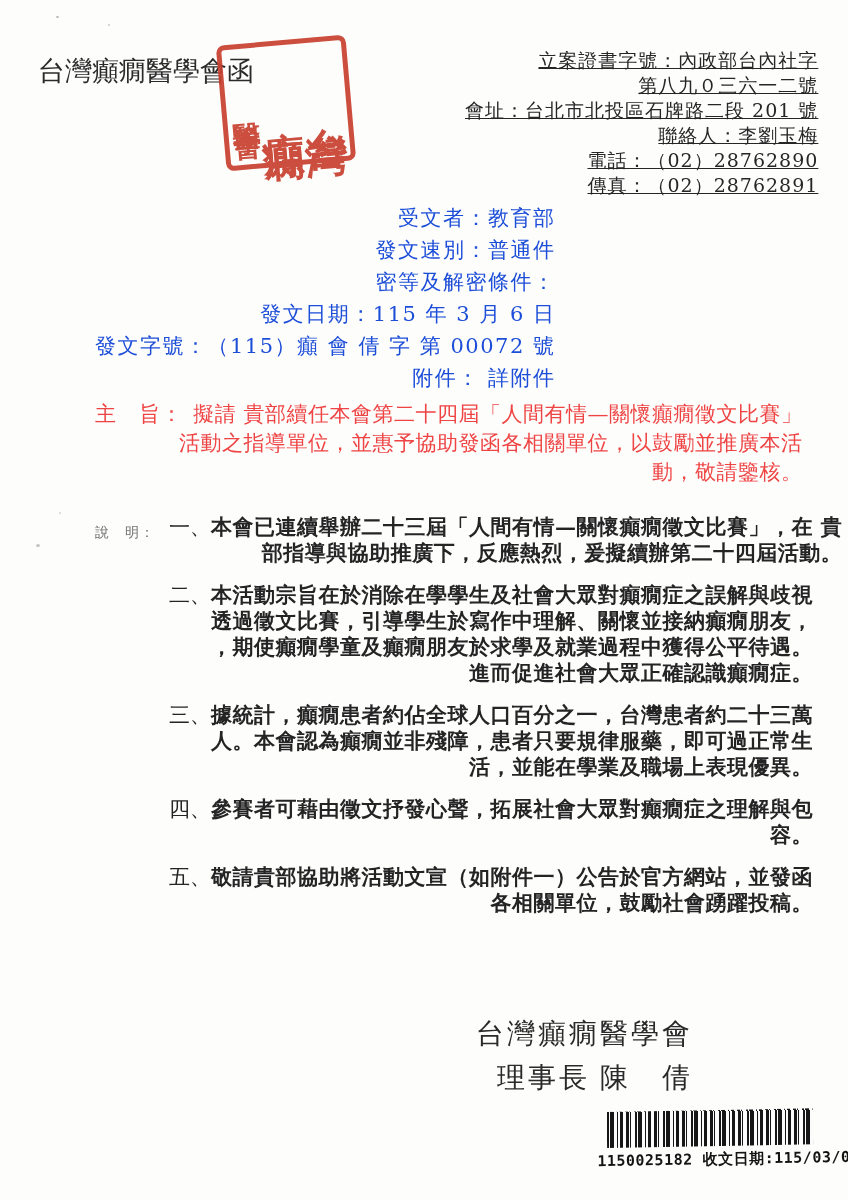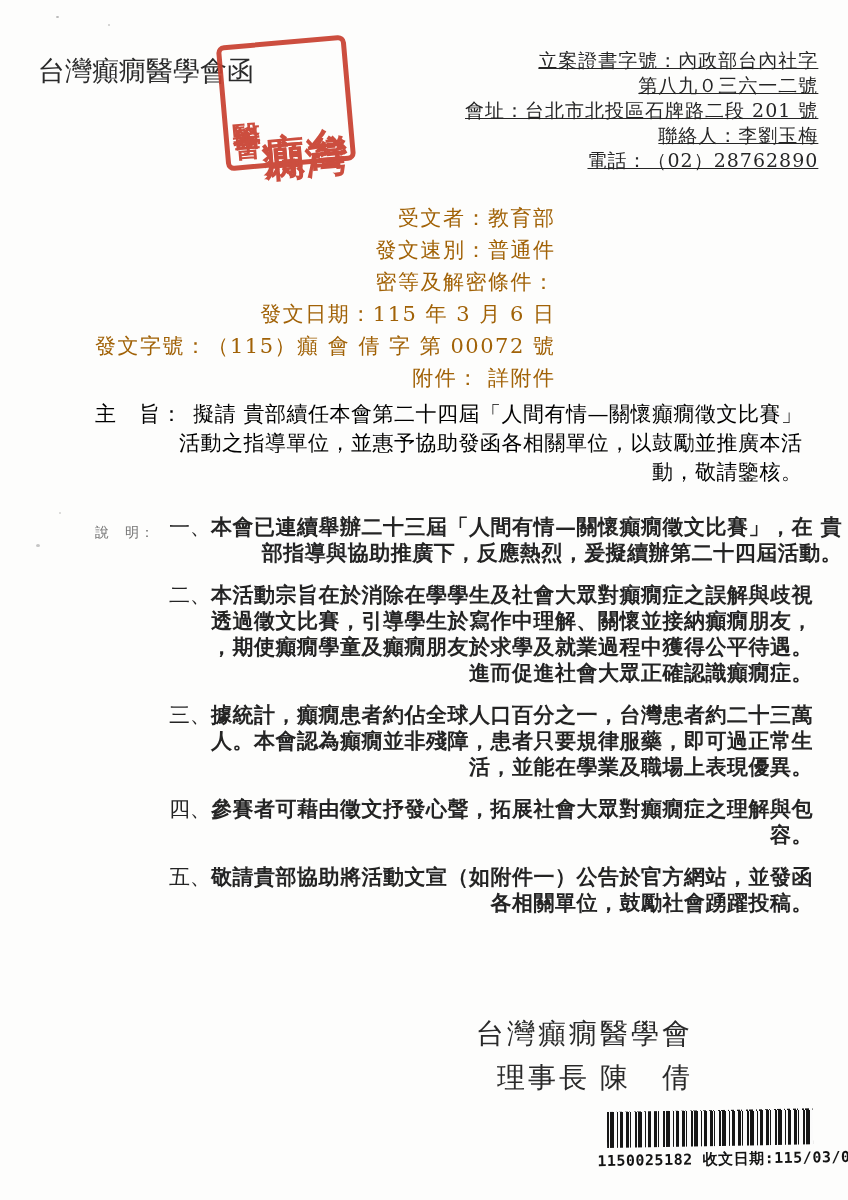--- a/index.html
+++ b/index.html
@@ -45,28 +45,28 @@
   .reg-block {
     position:absolute; left:465px; top:48px;
     font-size:19px; letter-spacing:1px; color:#262626;text-decoration:underline;
   }
   .reg-line { line-height:25px; height:25px; white-space:nowrap; }
   .reg-line.indent { padding-left:102px; }
 
   
   .meta-block {
     position:absolute; left:95px; top:202px;
-    font-size:21px; letter-spacing:1.5px; color:#a16207;
+    font-size:21px; letter-spacing:1.5px; color:#1d4ed8;
   }
   .meta-line { line-height:32px; height:32px; white-space:nowrap; }
 
   
   .subject-block {
     position:absolute; left:95px; top:400px;
-    font-size:21px; display:flex; color:#000000;
+    font-size:21px; display:flex; color:#ef4444;
   }
   .sec-label { width:84px; letter-spacing:1px; line-height:29px; white-space:nowrap; flex:none; }
   .subject-lines .bline { line-height:29px; height:29px; }
 
   
   .explain-label {
     position:absolute; left:95px; top:524px;
     font-size:14px; letter-spacing:1px; color:#737373; white-space:nowrap;
   }
   .items-block {
@@ -127,20 +127,21 @@
     <div class="seal-col big">癲癇</div>
     <div class="seal-col small">醫學會</div>
   </div>
 
   <div class="reg-block">
     <div class="reg-line">立案證書字號：內政部台內社字</div>
     <div class="reg-line indent">第八九０三六一二號</div>
     <div class="reg-line">會址：台北市北投區石牌路二段 201 號</div>
     <div class="reg-line">聯絡人：李劉玉梅</div>
     <div class="reg-line">電話：（02）28762890</div>
+    <div class="reg-line">傳真：（02）28762891</div>
   </div>
 
   <div class="meta-block">
     <div class="meta-line">受文者：教育部</div>
     <div class="meta-line">發文速別：普通件</div>
     <div class="meta-line">密等及解密條件：</div>
     <div class="meta-line">發文日期：115 年 3 月 6 日</div>
     <div class="meta-line">發文字號：（115）癲 會 倩 字 第 00072 號</div>
     <div class="meta-line">附件： 詳附件</div>
   </div>

